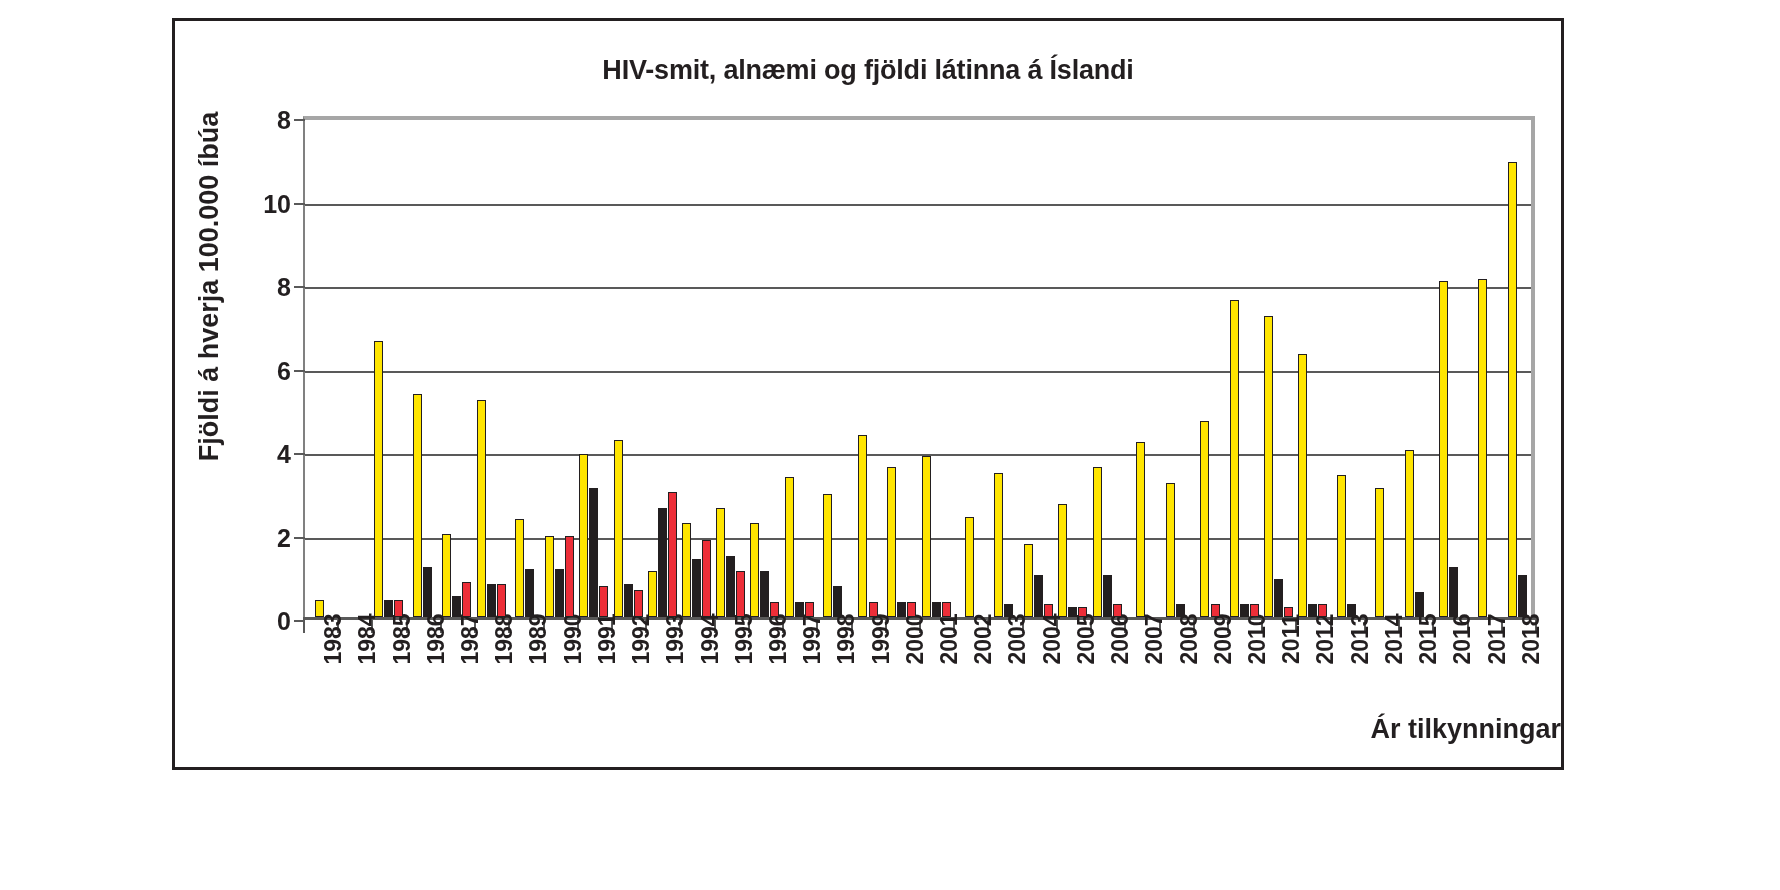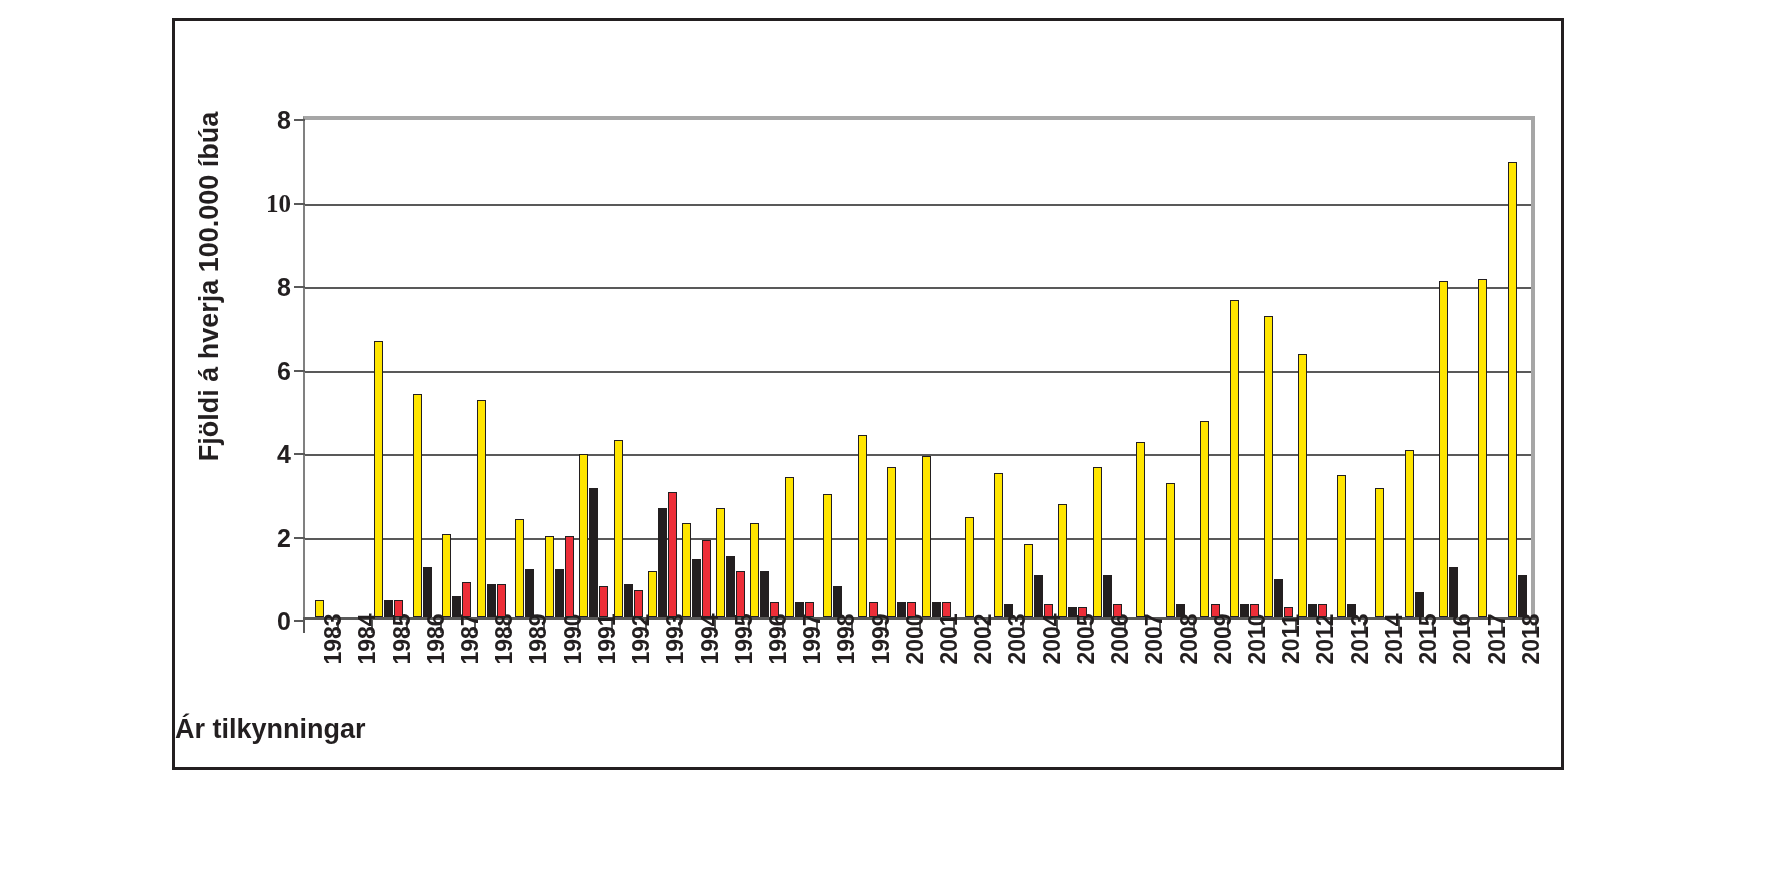--- a/index.html
+++ b/index.html
@@ -139,21 +139,21 @@
     transform: rotate(-90deg);
     transform-origin: center center;
     font-size: 27px;
     font-weight: bold;
     color: #231f20;
   }
   #xlabel-title {
     position: absolute;
     left: 0; bottom: 22px;
     width: 100%;
-    text-align: left;
+    text-align: right;
     font-size: 27px;
     font-weight: bold;
     color: #231f20;
   }
   
   #legend {
     position: absolute;
     left: 561px; top: 110px;
     width: 242px; height: 238px;
     border: 2px solid #231f20;
@@ -184,28 +184,29 @@
     font-weight: bold;
     color: #231f20;
     white-space: nowrap;
   }
 </style>
 </head>
 <body>
 
 <div id="frame">
 
+  <div id="chart-title">HIV-smit, alnæmi og fjöldi látinna á Íslandi</div>
 
   <div id="ylabel">Fjöldi á hverja 100.000 íbúa</div>
 
   <div id="plot">
       <div class="ytick-label" style="top: 0px;">8</div>
       <div class="ytick-mark" style="top: 0px;"></div>
       <div class="gridline" style="top: 83.5px;"></div>
-      <div class="ytick-label" style="top: 83.5px; font-family: Liberation Serif, serif;">10</div>
+      <div class="ytick-label" style="top: 83.5px;">10</div>
       <div class="ytick-mark" style="top: 83.5px;"></div>
       <div class="gridline" style="top: 167px;"></div>
       <div class="ytick-label" style="top: 167px;">8</div>
       <div class="ytick-mark" style="top: 167px;"></div>
       <div class="gridline" style="top: 250.5px;"></div>
       <div class="ytick-label" style="top: 250.5px;">6</div>
       <div class="ytick-mark" style="top: 250.5px;"></div>
       <div class="gridline" style="top: 334px;"></div>
       <div class="ytick-label" style="top: 334px;">4</div>
       <div class="ytick-mark" style="top: 334px;"></div>

